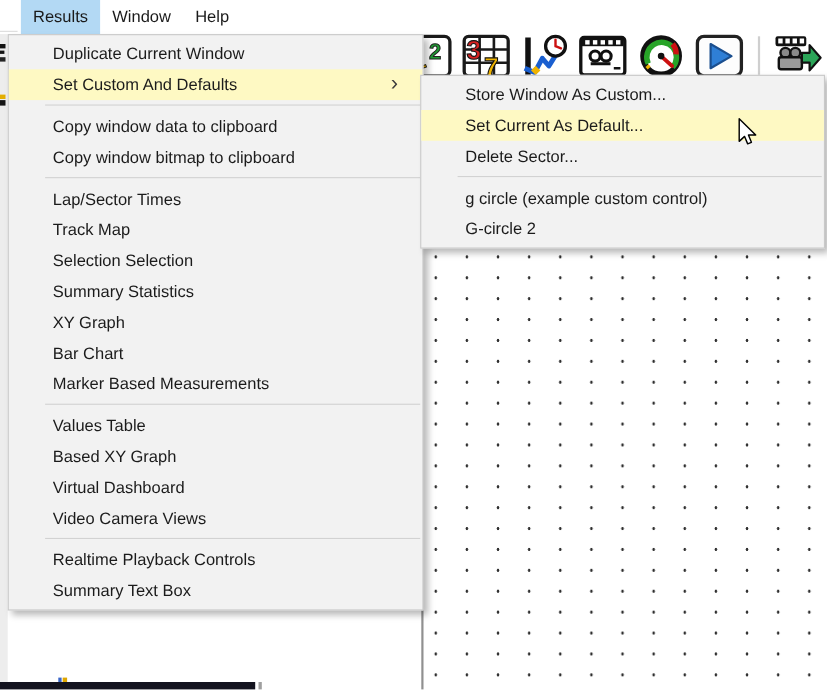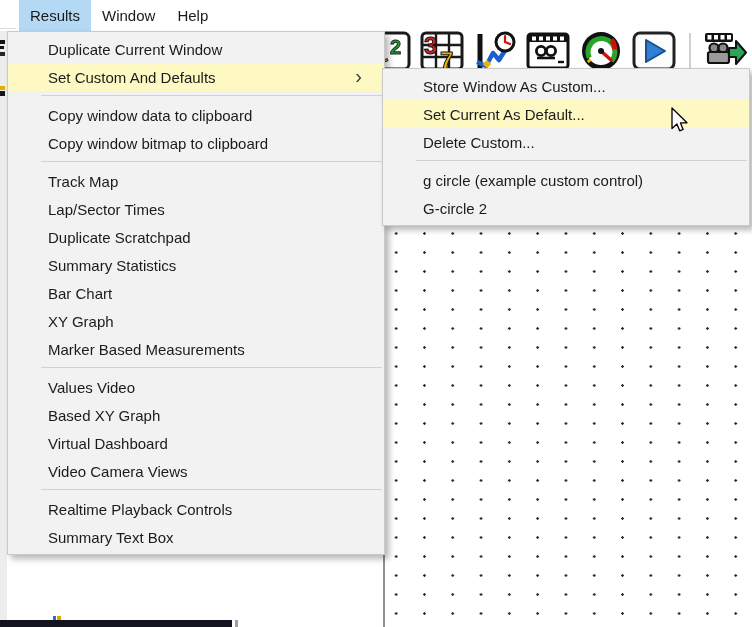--- a/index.html
+++ b/index.html
@@ -153,43 +153,43 @@
       </div>
       <div class="msep"></div>
       <div class="mitem">
         <span class="mlabel">Copy window data to clipboard</span>
       </div>
       <div class="mitem">
         <span class="mlabel">Copy window bitmap to clipboard</span>
       </div>
       <div class="msep"></div>
       <div class="mitem">
+        <span class="mlabel">Lap/Sector Times</span>
+      </div>
+      <div class="mitem">
         <span class="mlabel">Track Map</span>
       </div>
       <div class="mitem">
-        <span class="mlabel">Lap/Sector Times</span>
-      </div>
-      <div class="mitem">
-        <span class="mlabel">Duplicate Scratchpad</span>
+        <span class="mlabel">Selection Selection</span>
       </div>
       <div class="mitem">
         <span class="mlabel">Summary Statistics</span>
       </div>
       <div class="mitem">
+        <span class="mlabel">XY Graph</span>
+      </div>
+      <div class="mitem">
         <span class="mlabel">Bar Chart</span>
       </div>
       <div class="mitem">
-        <span class="mlabel">XY Graph</span>
-      </div>
-      <div class="mitem">
         <span class="mlabel">Marker Based Measurements</span>
       </div>
       <div class="msep"></div>
       <div class="mitem">
-        <span class="mlabel">Values Video</span>
+        <span class="mlabel">Values Table</span>
       </div>
       <div class="mitem">
         <span class="mlabel">Based XY Graph</span>
       </div>
       <div class="mitem">
         <span class="mlabel">Virtual Dashboard</span>
       </div>
       <div class="mitem">
         <span class="mlabel">Video Camera Views</span>
       </div>
@@ -203,21 +203,21 @@
     </div>
 
   <div class="menu submenu" id="custom-submenu">
       <div class="mitem">
         <span class="mlabel">Store Window As Custom...</span>
       </div>
       <div class="mitem hl">
         <span class="mlabel">Set Current As Default...</span>
       </div>
       <div class="mitem">
-        <span class="mlabel">Delete Custom...</span>
+        <span class="mlabel">Delete Sector...</span>
       </div>
       <div class="msep"></div>
       <div class="mitem">
         <span class="mlabel">g circle (example custom control)</span>
       </div>
       <div class="mitem">
         <span class="mlabel">G-circle 2</span>
       </div>
     </div>
 

